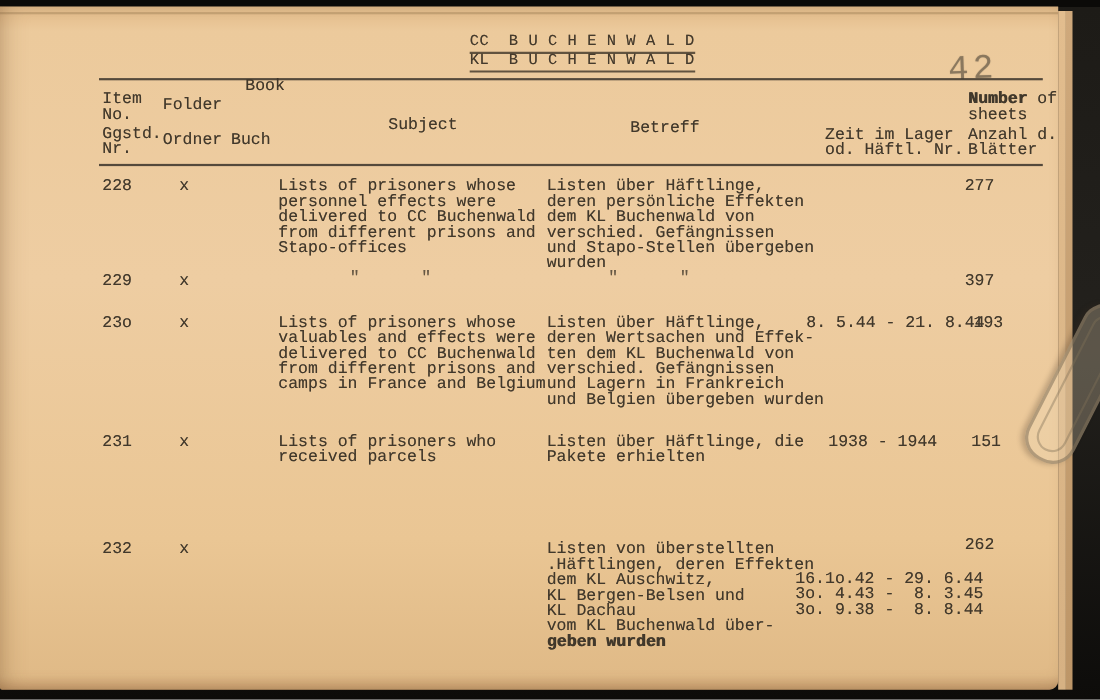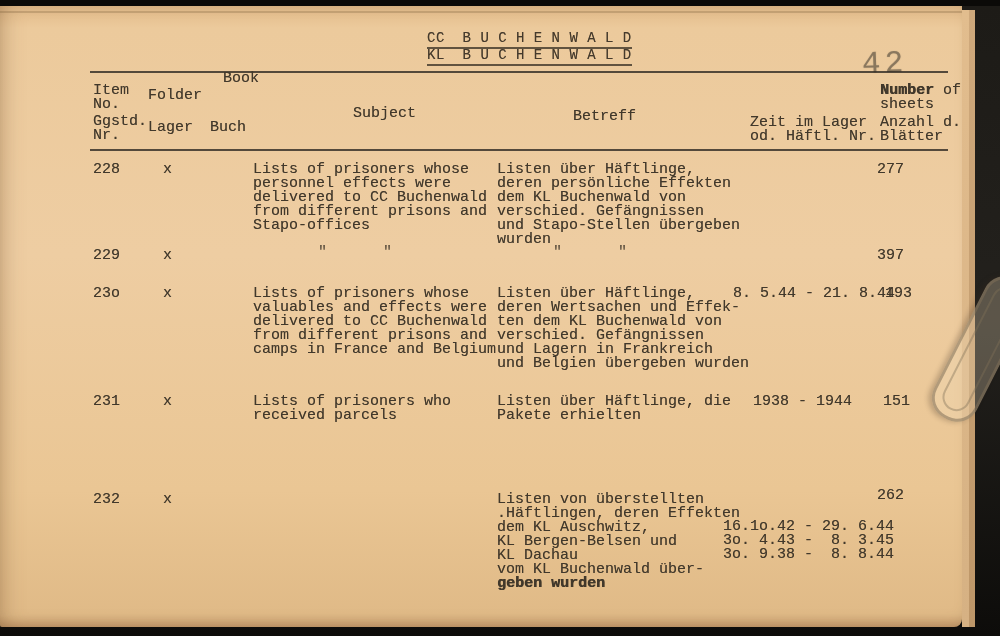--- a/index.html
+++ b/index.html
@@ -45,21 +45,21 @@
     <div class="title" style="left:427px;top:43px;">KL  B U C H E N W A L D</div>
 
     <div class="rule" style="left:90px;top:65px;width:858px;"></div>
     <div class="rule" style="left:90px;top:143px;width:858px;"></div>
 
     <div class="t hd" style="left:93px;top:78px;">Item
 No.</div>
     <div class="t hd" style="left:93px;top:109px;">Ggstd.
 Nr.</div>
     <div class="t hd" style="left:148px;top:83px;">Folder</div>
-    <div class="t hd" style="left:148px;top:115px;">Lager</div>
+    <div class="t hd" style="left:148px;top:115px;">Ordner</div>
     <div class="t hd" style="left:210px;top:66px;margin-left:13px;">Book</div>
     <div class="t hd" style="left:210px;top:115px;">Buch</div>
     <div class="t hd" style="left:353px;top:101px;">Subject</div>
     <div class="t hd" style="left:573px;top:104px;">Betreff</div>
     <div class="t hd" style="left:750px;top:110px;">Zeit im Lager
 od. Häftl. Nr.</div>
     <div class="t hd" style="left:880px;top:78px;"><span class="b">Number</span><span> of
 sheets</span></div>
     <div class="t hd" style="left:880px;top:110px;">Anzahl d.
 Blätter</div>

